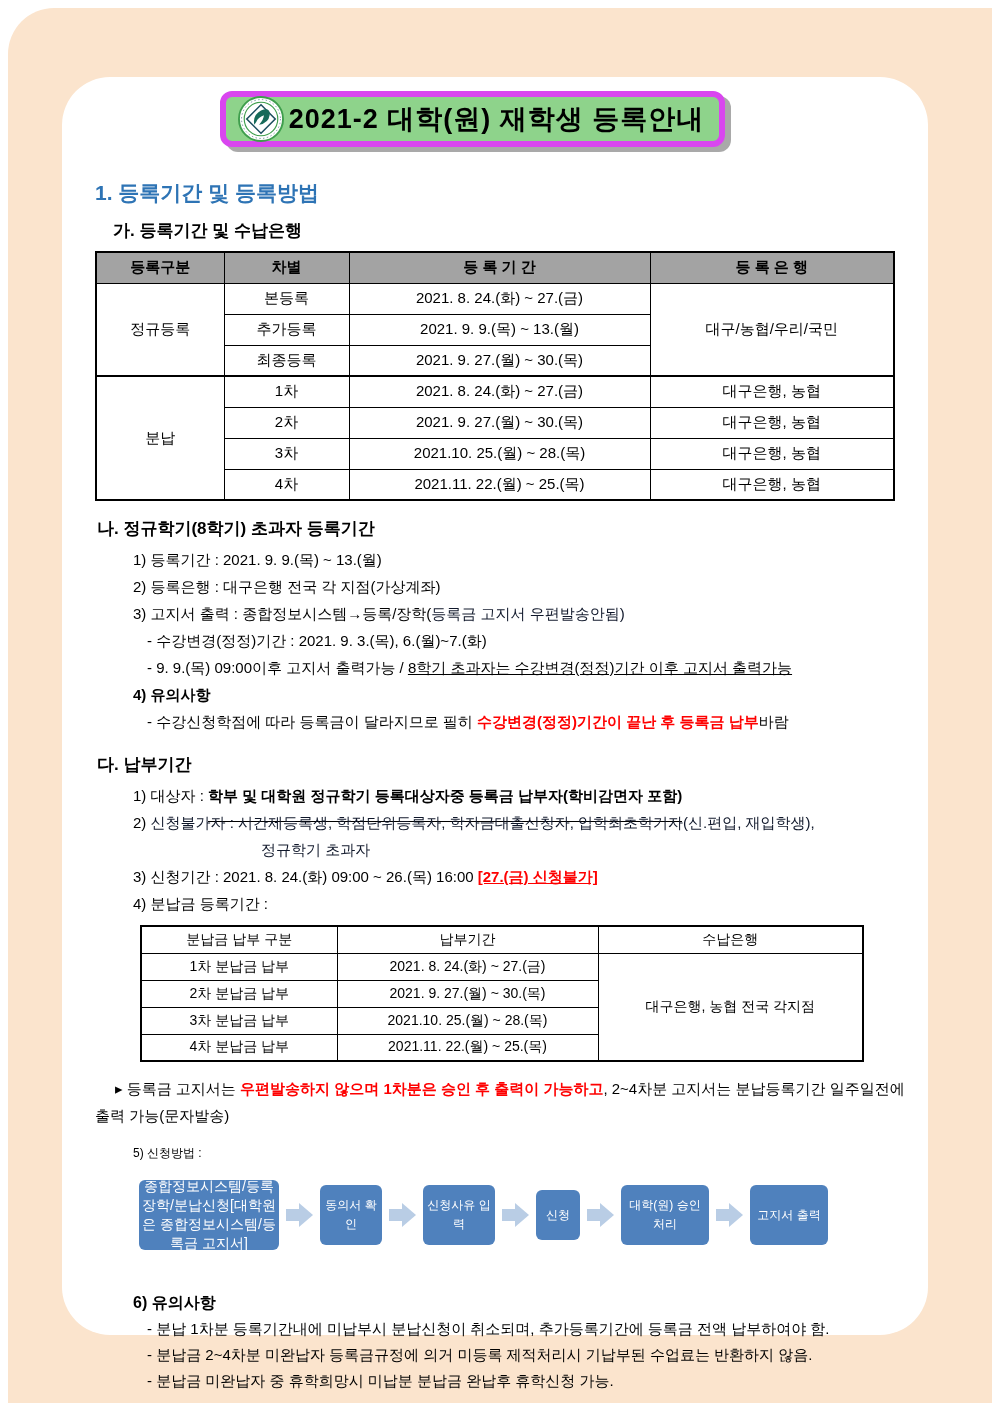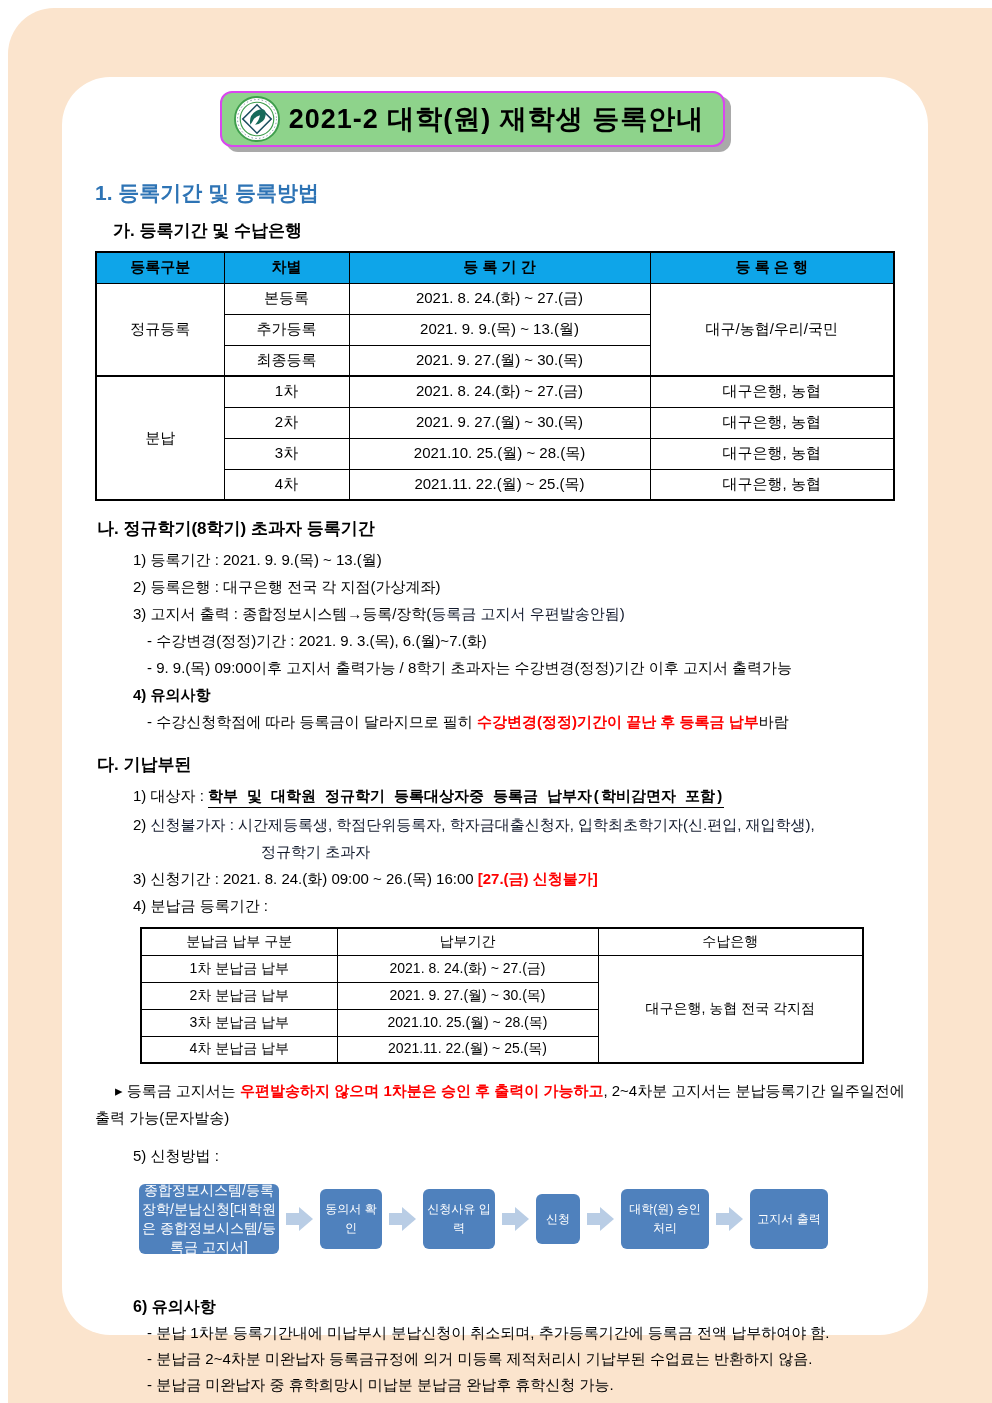--- a/index.html
+++ b/index.html
@@ -17,58 +17,58 @@
   }
   .doc-card {
     position:absolute; left:62px; top:77px; width:866px; height:1258px;
     background:#ffffff; border-radius:48px;
     padding:14px 28px 0 33px;
   }
   
   .banner {
     margin-left:125px; width:505px; height:56px;
     background:#8ed38b;
-    border:2px solid #d946ef;
+    border:6px solid #d946ef;
     border-radius:12px;
     box-shadow:6px 5px 0 #a9a9a9;
     display:flex; align-items:center; padding:0 10px;
   }
   .banner-logo { width:46px; height:46px; flex:0 0 auto; margin-left:2px; }
   .banner-title {
     flex:1; text-align:center;
     font-size:27px; font-weight:bold; letter-spacing:1px; color:#000;
   }
   
   .sec1-heading { margin-top:32px; font-size:21px; font-weight:bold; color:#2e74b5; }
   .sub-heading  { margin-top:12px; margin-left:18px; font-size:17px; font-weight:bold; color:#000; }
   .sub-heading.flush { margin-left:2px; }
   
   table { border-collapse:collapse; }
   .t1 { margin-top:9px; width:798px; border:2px solid #000; table-layout:fixed; }
   .t1 th, .t1 td { border:1px solid #000; height:31px; text-align:center; font-size:15px; vertical-align:middle; }
-  .t1 th { background:#0ea5e9; font-weight:bold; }
+  .t1 th { background:#a3a3a3; font-weight:bold; }
   .t1 .c0 { width:128px; } .t1 .c1 { width:125px; } .t1 .c2 { width:301px; } .t1 .c3 { width:244px; }
   .t1 .grp-sep td { border-top:2px solid #000; }
   
   .item-block { margin-top:6px; margin-left:38px; font-size:15px; line-height:27px; }
   .sub-line  { margin-left:14px; }
   .blue-note  { color:#0f172a; }
   .red-note   { color:#fe0000; font-weight:bold; }
-  .u          { }
-  .bold-u     { font-weight:bold; border-bottom:1.6px solid #000; padding-bottom:1px;font-family:Liberation Mono, monospace; }
+  .u          { text-decoration:underline; }
+  .bold-u     { font-weight:bold; border-bottom:1.6px solid #000; padding-bottom:17px; }
   .indent2    { margin-left:128px; }
   
   .t2 { margin-top:8px; margin-left:45px; width:722px; border:2px solid #000; table-layout:fixed; }
   .t2 th, .t2 td { border:1px solid #000; height:27px; text-align:center; font-size:14px; font-weight:normal; vertical-align:middle; }
   .t2 .c0 { width:196px; } .t2 .c1 { width:261px; } .t2 .c2 { width:265px;font-family:Liberation Mono, monospace; }
   
   .bullet-para { margin-top:13px; font-size:15px; line-height:27px; width:812px; }
   .bullet-para .first-indent { margin-left:20px; }
   
-  .method-line { margin-top:16px; margin-left:38px; font-size:15px; }
+  .method-line { margin-top:16px; margin-left:38px; font-size:12px; }
   .flow { margin-top:18px; margin-left:44px; display:flex; align-items:center; }
   .flow-box {
     background:#4f81bd; color:#fff; border-radius:6px;
     display:flex; align-items:center; justify-content:center; text-align:center;
     font-size:12px; line-height:1.55; padding:4px 3px; height:60px;
   }
   .fb1 { width:140px; font-size:14px; line-height:1.35; height:70px; }
   .fb2 { width:62px; } .fb3 { width:72px; }
   .fb4 { width:44px; height:50px; }
   .fb5 { width:88px; } .fb6 { width:78px; }
@@ -155,21 +155,21 @@
   <div class="item-block">
     <div>1) 등록기간 : 2021. 9. 9.(목) ~ 13.(월)</div>
     <div>2) 등록은행 : 대구은행 전국 각 지점(가상계좌)</div>
     <div><span>3) 고지서 출력 : 종합정보시스템→등록/장학(</span><span class="blue-note">등록금 고지서 우편발송안됨)</span></div>
     <div class="sub-line">- 수강변경(정정)기간 : 2021. 9. 3.(목), 6.(월)~7.(화)</div>
     <div class="sub-line"><span>- 9. 9.(목) 09:00이후 고지서 출력가능 / </span><span class="u">8학기 초과자는 수강변경(정정)기간 이후 고지서 출력가능</span></div>
     <div style="font-weight:bold;">4) 유의사항</div>
     <div class="sub-line"><span>- 수강신청학점에 따라 등록금이 달라지므로 필히 </span><span class="red-note">수강변경(정정)기간이 끝난 후 등록금 납부</span><span>바람</span></div>
   </div>
 
-  <div class="sub-heading flush" style="margin-top:18px;">다. 기납부된</div>
+  <div class="sub-heading flush" style="margin-top:18px;">다. 납부기간</div>
   <div class="item-block">
     <div><span>1) 대상자 : </span><span class="bold-u">학부 및 대학원 정규학기 등록대상자중 등록금 납부자(학비감면자 포함)</span></div>
     <div><span>2) </span><span class="blue-note">신청불가자 : 시간제등록생, 학점단위등록자, 학자금대출신청자, 입학최초학기자(신.편입, 재입학생),</span></div>
     <div class="blue-note indent2">정규학기 초과자</div>
     <div><span>3) 신청기간 : 2021. 8. 24.(화) 09:00 ~ 26.(목) 16:00 </span><span class="red-note u">[27.(금) 신청불가]</span></div>
     <div>4) 분납금 등록기간 :</div>
   </div>
 
   <table class="t2">
     <tbody>

